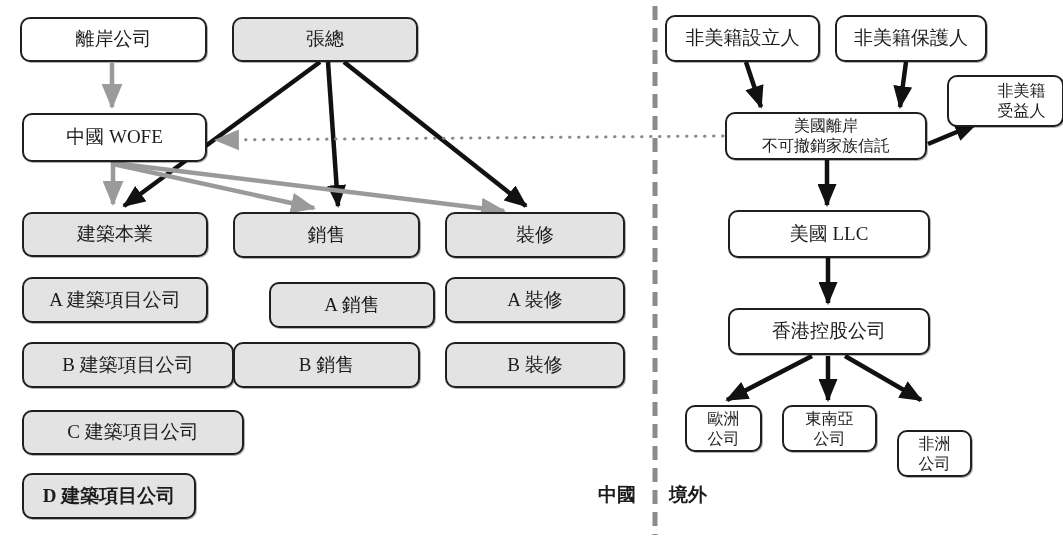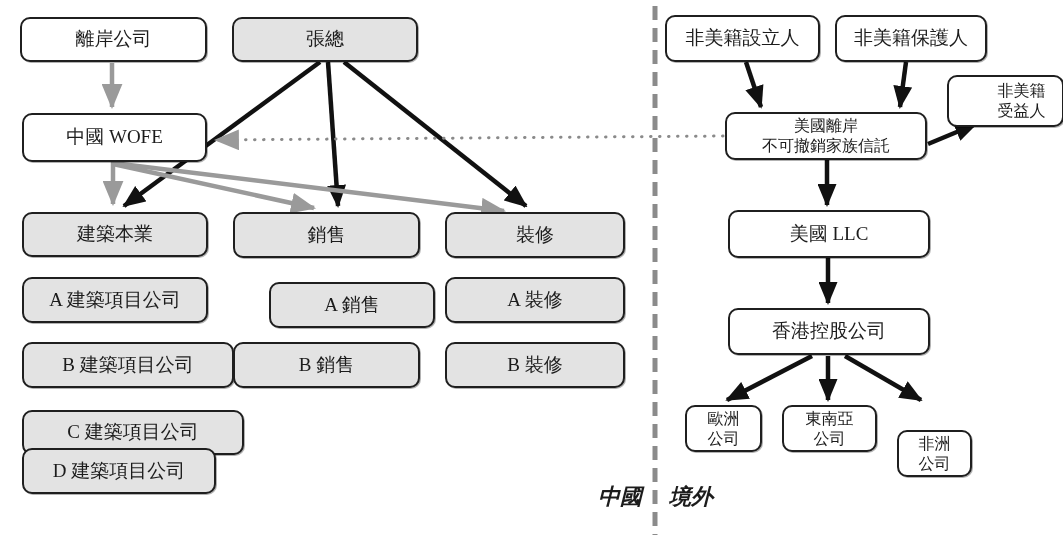--- a/index.html
+++ b/index.html
@@ -35,24 +35,23 @@
     font-size:19px;
     line-height:1.2;
     white-space:pre-line;
     box-shadow:1px 1px 0 rgba(0,0,0,0.30);
   }
   .node.white{background:var(--c-box-white);}
   .node.gray{background:var(--c-box-gray);text-align:right;}
   .node.small{font-size:16px;line-height:1.25;}
   .region-label{
     position:absolute;
-    font-size:22px;
+    font-size:19px;
     font-weight:bold;
     color:var(--c-text);
-    font-style:italic;
   }
 </style>
 </head>
 <body>
 
 <div class="canvas">
 
   <svg id="edge-svg" width="1063" height="547" viewBox="0 0 1063 547" xmlns="http://www.w3.org/2000/svg">
     <defs>
       <marker id="head-black" viewBox="0 0 12 10" markerWidth="23" markerHeight="19" refX="11" refY="5" orient="auto" markerUnits="userSpaceOnUse">
@@ -84,21 +83,21 @@
   </svg>
 
   <div id="node-layer">
       <div class="node white" style="left: 20px; top: 17px; width: 187px; height: 45px;">離岸公司</div>
       <div class="node gray" style="left: 232px; top: 17px; width: 186px; height: 45px;">張總</div>
       <div class="node white" style="left: 22px; top: 113px; width: 185px; height: 49px;">中國 WOFE</div>
       <div class="node gray" style="left: 22px; top: 212px; width: 186px; height: 45px;">建築本業</div>
       <div class="node gray" style="left: 22px; top: 277px; width: 186px; height: 46px;">A 建築項目公司</div>
       <div class="node gray" style="left: 22px; top: 342px; width: 212px; height: 46px;">B 建築項目公司</div>
       <div class="node gray" style="left: 22px; top: 410px; width: 222px; height: 45px; font-family: Liberation Serif, serif;">C 建築項目公司</div>
-      <div class="node gray" style="left: 22px; top: 448px; width: 194px; height: 46px;">D 建築項目公司</div>
+      <div class="node gray" style="left: 22px; top: 473px; width: 174px; height: 46px; font-weight: bold;">D 建築項目公司</div>
       <div class="node gray" style="left: 233px; top: 212px; width: 187px; height: 46px;">銷售</div>
       <div class="node gray" style="left: 233px; top: 282px; width: 166px; height: 46px; margin-left: 36px;">A 銷售</div>
       <div class="node gray" style="left: 233px; top: 342px; width: 187px; height: 46px;">B 銷售</div>
       <div class="node gray" style="left: 445px; top: 212px; width: 180px; height: 46px;">裝修</div>
       <div class="node gray" style="left: 445px; top: 277px; width: 180px; height: 46px;">A 裝修</div>
       <div class="node gray" style="left: 445px; top: 342px; width: 180px; height: 46px;">B 裝修</div>
       <div class="node white" style="left: 665px; top: 15px; width: 155px; height: 47px;">非美籍設立人</div>
       <div class="node white" style="left: 835px; top: 15px; width: 152px; height: 47px;">非美籍保護人</div>
       <div class="node white small" style="left: 947px; top: 75px; width: 117px; height: 52px; padding-left: 32px;">非美籍
 受益人</div>

